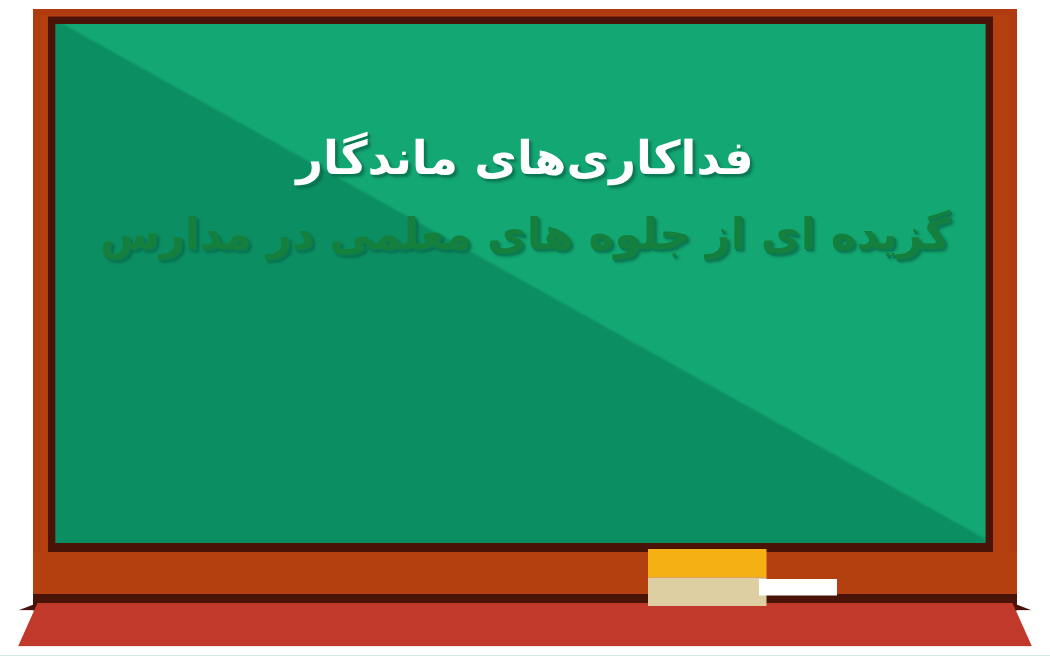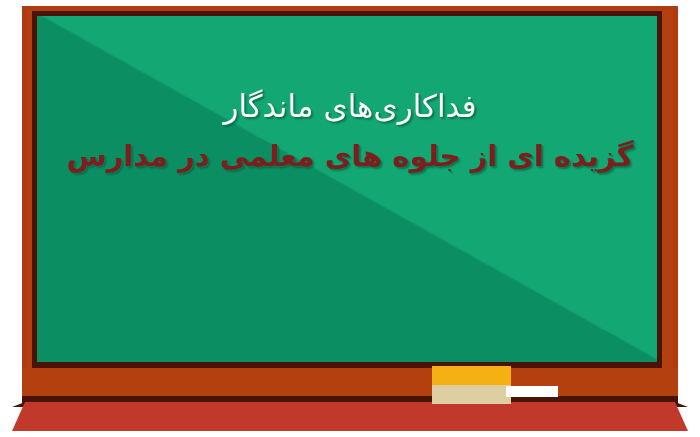--- a/index.html
+++ b/index.html
@@ -82,31 +82,31 @@
     top: 86px;
     text-align: center;
     direction: rtl;
     z-index: 4;
     pointer-events: none;
   }
 
   .headline {
     color: #ffffff;
     font-size: 31px;
-    font-weight: normal;
+    font-weight: bold;
     letter-spacing: 0px;
     line-height: 1.35;
     margin: 0 0 8px 0;
     text-shadow:
        1px 1px 0 #0a7a55,
        2px 2px 2px rgba(3, 60, 40, 0.45);
   }
 
   .subhead {
-    color: #7f1d1d;
+    color: #15803d;
     font-size: 29px;
     font-weight: bold;
     line-height: 1.4;
     margin: 0;
     text-shadow:
        1px 1px 0 #0a7a55,
        2px 2px 2px rgba(3, 60, 40, 0.45);
   }
 
   

